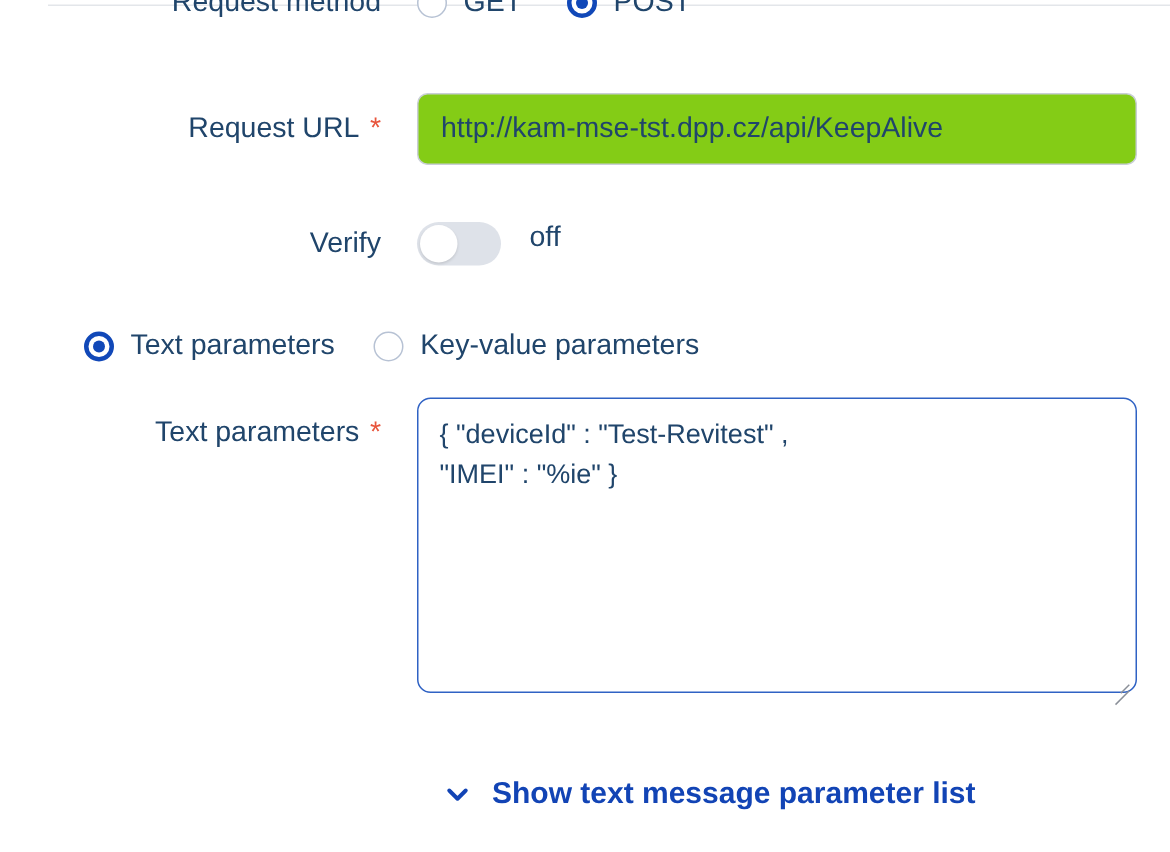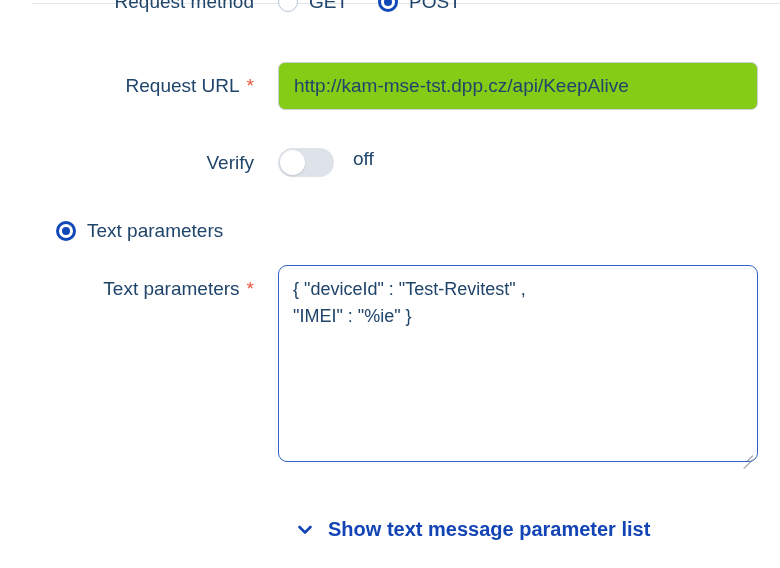--- a/index.html
+++ b/index.html
@@ -282,20 +282,24 @@
     </div>
   </div>
 
   <div class="row" id="row-sendas">
     <div class="field">
       <div class="radio-group">
         <div class="radio-opt">
           <span class="radio checked"></span>
           <span class="radio-label">Text parameters</span>
         </div>
+        <div class="radio-opt">
+          <span class="radio"></span>
+          <span class="radio-label">Key-value parameters</span>
+        </div>
       </div>
     </div>
   </div>
 
   <div class="row" id="row-textparams">
     <div class="label">
       <span>Text parameters</span><span class="req">*</span>
     </div>
     <div class="field">
       <div class="textarea-wrap">

